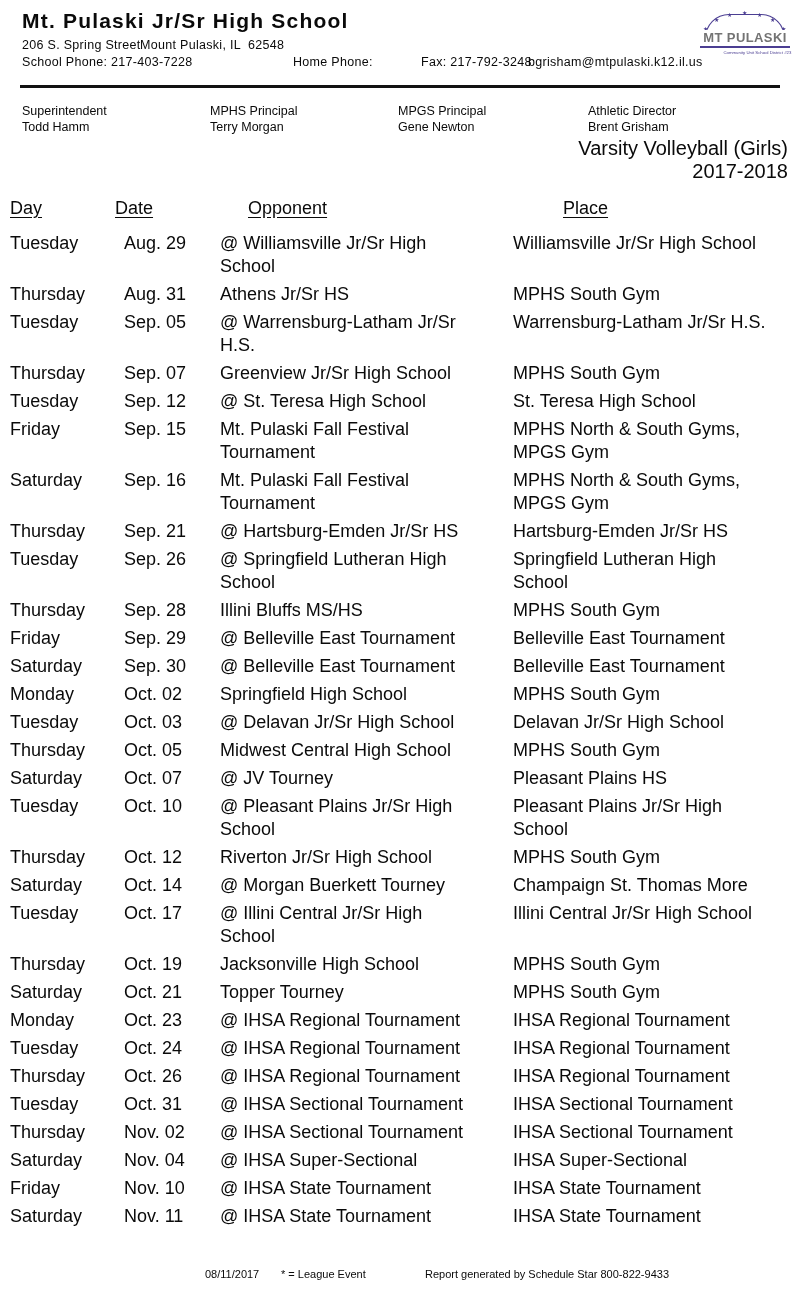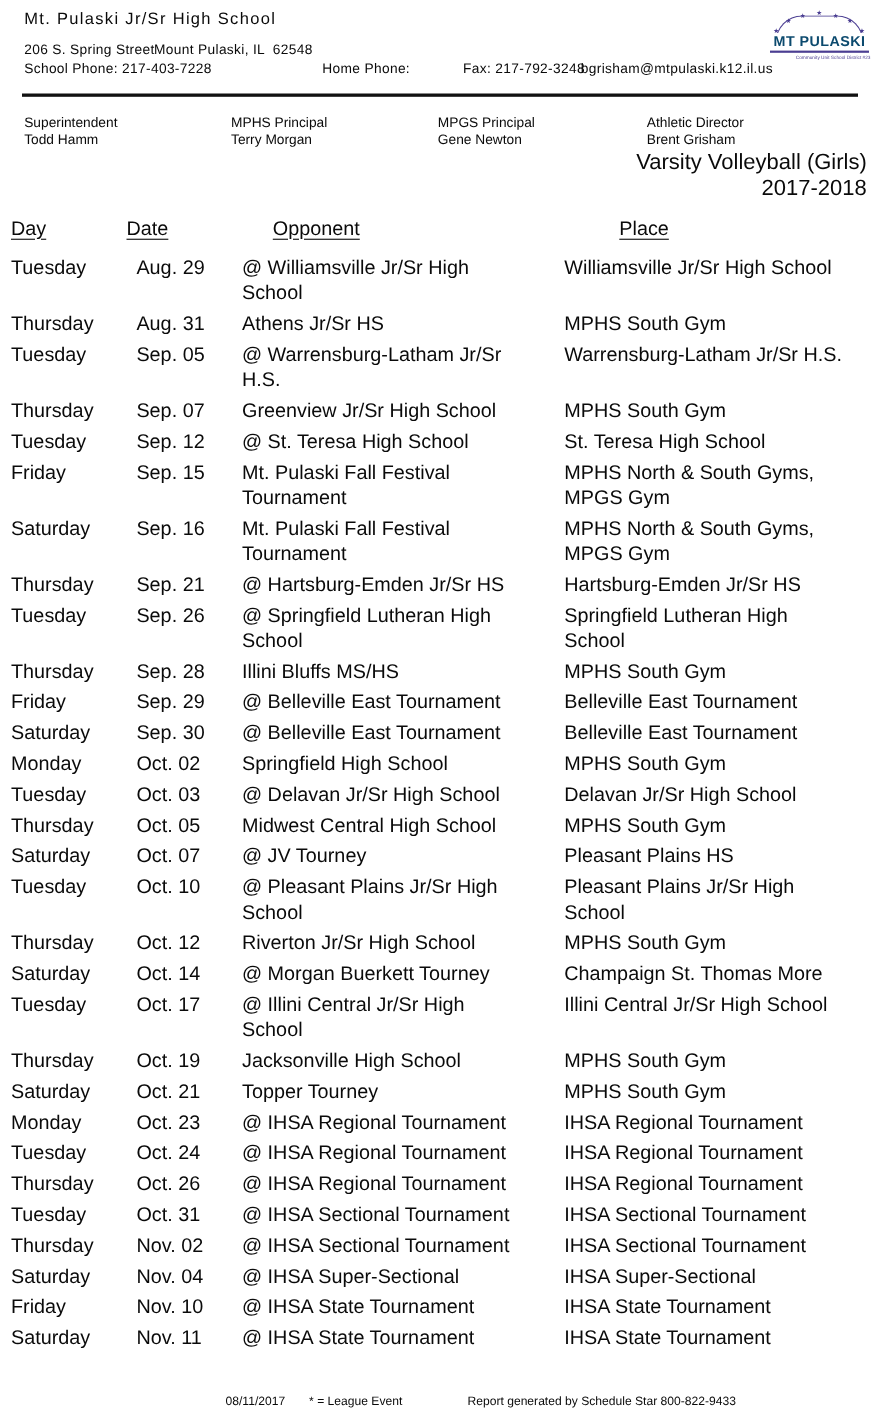--- a/index.html
+++ b/index.html
@@ -1,36 +1,36 @@
 <!DOCTYPE html>
 <html><head>
 <meta charset="utf-8">
 <style>
   * { margin:0; padding:0; box-sizing:border-box; }
   html,body { background:#ffffff; }
   body { font-family:"Liberation Sans", sans-serif; color:#0a0a0a; }
   .page { position:relative; width:800px; height:1296px; background:#ffffff; overflow:hidden; }
 
   
-  .school-name { position:absolute; left:22px; top:9px; font-size:15px; letter-spacing:1.2px; font-weight:400; white-space:pre; }
+  .school-name { position:absolute; left:22px; top:9px; font-size:21px; letter-spacing:1.2px; font-weight:700; white-space:pre; }
   .addr-street { position:absolute; left:22px; top:38px; font-size:12.5px; letter-spacing:.3px; white-space:pre; }
   .addr-city   { position:absolute; left:140px; top:38px; font-size:12.5px; letter-spacing:.3px; white-space:pre; }
   .ph-school { position:absolute; left:22px;  top:55px; font-size:12.5px; letter-spacing:.3px; white-space:pre; }
   .ph-home   { position:absolute; left:293px; top:55px; font-size:12.5px; letter-spacing:.3px; white-space:pre; }
   .ph-fax    { position:absolute; left:421px; top:55px; font-size:12.5px; letter-spacing:.3px; white-space:pre; }
   .ph-email  { position:absolute; left:528px; top:55px; font-size:12.5px; letter-spacing:.3px; white-space:pre; }
   .rule { position:absolute; left:20px; right:20px; top:85px; height:3px; background:#111; }
 
   
   .logo { position:absolute; left:698px; top:8px; width:94px; height:58px; color:#4B3E92; }
   .logo-dome { position:absolute; left:7px; top:6px; width:80px; height:24px;
                border:1.5px solid #4B3E92; border-bottom:none; border-radius:40px 40px 0 0; }
   .logo-star { position:absolute; font-size:6px; line-height:6px; color:#4B3E92; }
   .logo-text { position:absolute; left:2px; top:22px; width:90px; text-align:center; background:#fff;
-               font-size:13px; font-weight:bold; letter-spacing:.4px; color:#0c4a6e;
+               font-size:13px; font-weight:bold; letter-spacing:.4px; color:#737373;
                border-bottom:2px solid #4B3E92; padding-bottom:1px; white-space:nowrap; }
   .logo-sub { position:absolute; left:2px; top:42px; width:90px; text-align:center; font-size:9px;
               color:#4B3E92; transform:scale(.48); transform-origin:center top; white-space:nowrap; }
 
   
   .staff-col { position:absolute; top:103px; font-size:12.5px; line-height:16px; }
   .staff-0 { left:22px; } .staff-1 { left:210px; } .staff-2 { left:398px; } .staff-3 { left:588px; }
 
   
   .title { position:absolute; left:0; top:137px; width:788px; text-align:right;

